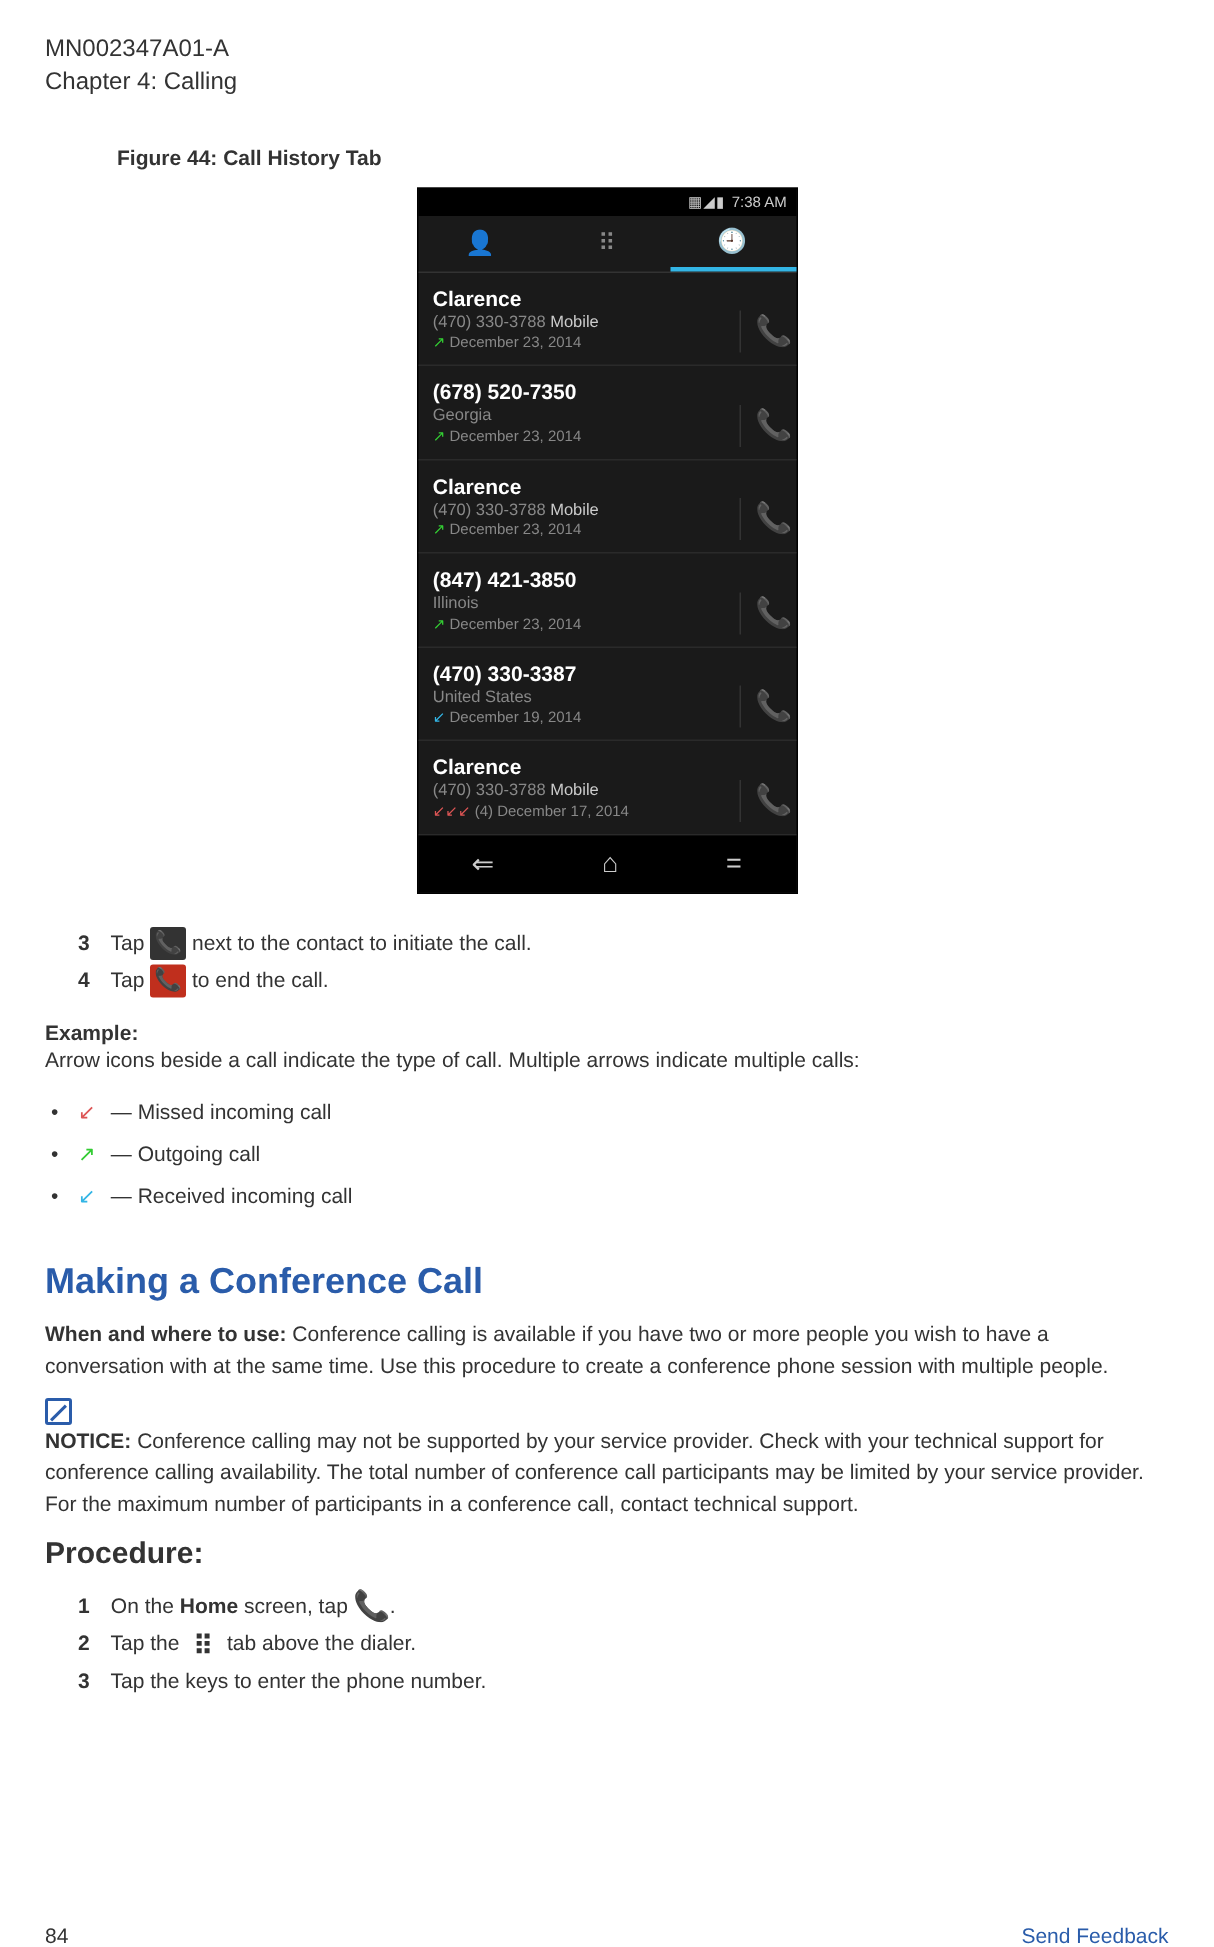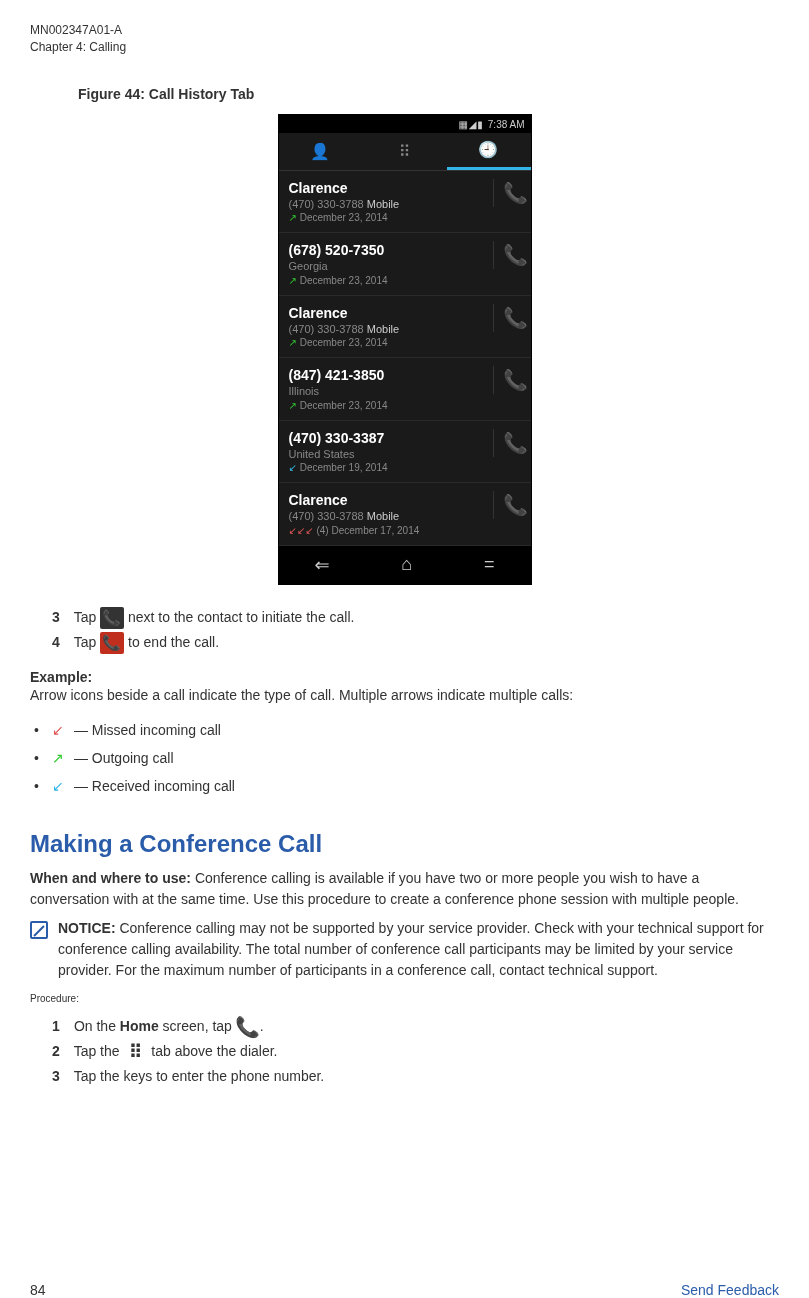--- a/index.html
+++ b/index.html
@@ -14,21 +14,21 @@
       background: #fff;
       position: relative;
       color: #333;
     }
     .page {
       padding: 22px 30px 20px 30px;
       height: 100%;
       position: relative;
     }
     .header-doc {
-      font-size: 12px;
+      font-size: 16px;
       line-height: 1.4;
       margin-bottom: 30px;
     }
     .figure-title {
       font-size: 14px;
       font-weight: bold;
       margin-left: 20px;
       margin-bottom: 12px;
       padding-left: 28px;
     }
@@ -68,21 +68,21 @@
       justify-content: center;
       color: #888;
       font-size: 16px;
     }
     .tab.active {
       border-bottom: 3px solid #33b5e5;
       color: #fff;
     }
     .call-item {
       display: flex;
-      align-items: flex-start;
+      align-items: flex-end;
       padding: 8px 10px;
       border-bottom: 1px solid #2a2a2a;
       gap: 38px;
     }
     .call-info {
       flex: 1;
       color: #ccc;
       font-size: 11px;
       line-height: 1.3;
     }
@@ -198,20 +198,21 @@
     }
     .body-text {
       font-size: 14px;
       line-height: 1.5;
       margin-bottom: 8px;
     }
     .notice-block {
       display: flex;
       align-items: flex-start;
       margin: 6px 0 12px 0;
+      flex-direction: column;
     }
     .notice-icon {
       width: 18px;
       height: 18px;
       border: 2px solid #2a5caa;
       border-radius: 2px;
       margin-right: 10px;
       margin-top: 3px;
       position: relative;
       flex-shrink: 0;
@@ -225,22 +226,22 @@
       transform: rotate(-45deg);
       top: 7px;
       left: 0;
     }
     .notice-text {
       font-size: 14px;
       line-height: 1.5;
       flex: 1;
     }
     .proc-heading {
-      font-weight: normal;
-      font-size: 10px;
+      font-weight: bold;
+      font-size: 20px;
       margin-bottom: 6px;
     }
     .footer {
       position: absolute;
       bottom: 0;
       left: 30px;
       right: 30px;
       font-size: 14px;
       display: flex;
       justify-content: space-between;

